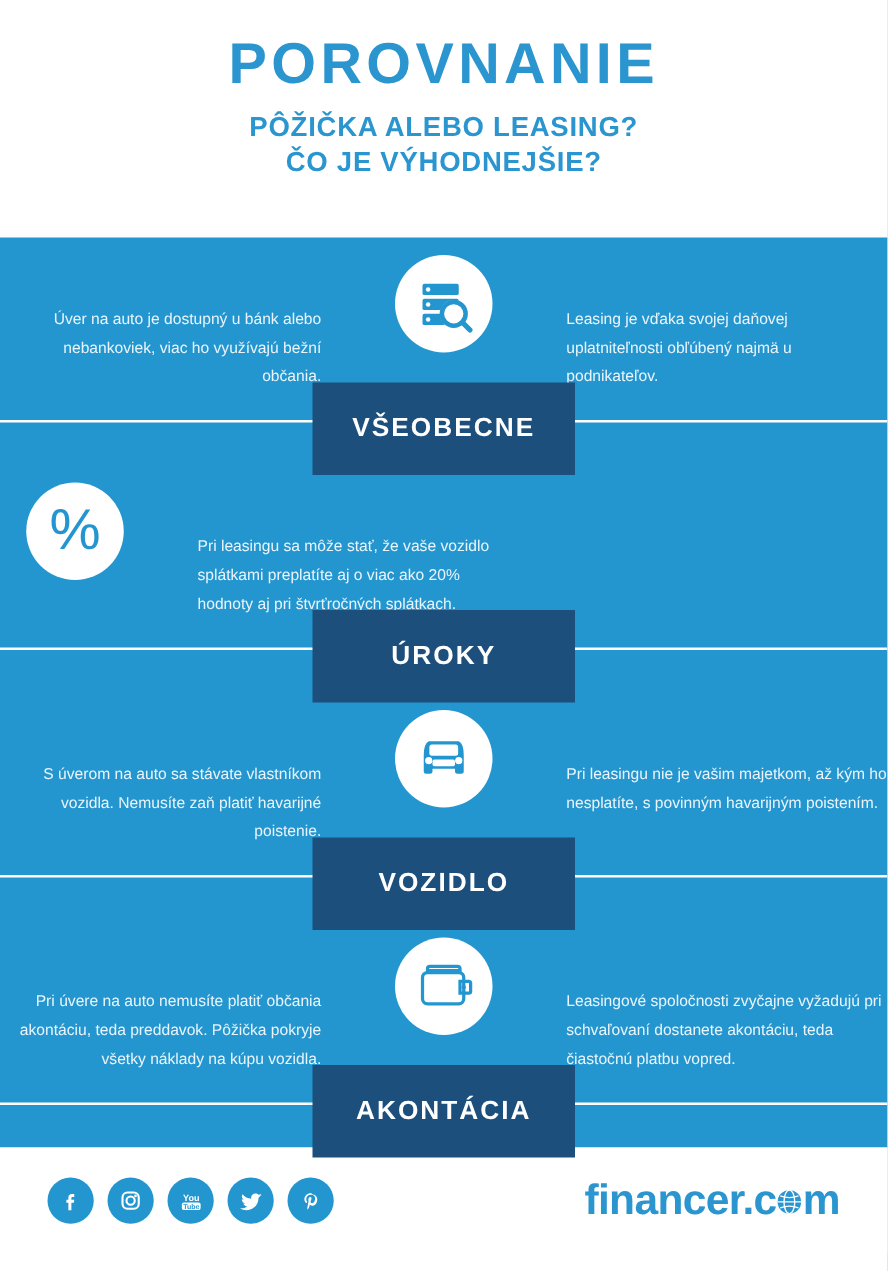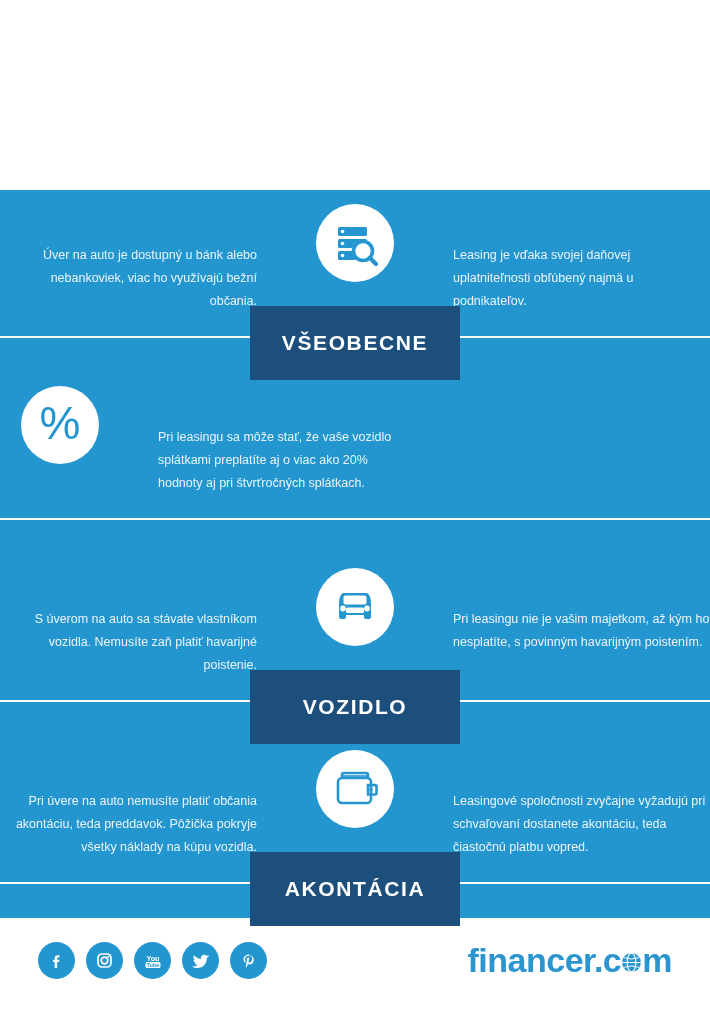--- a/index.html
+++ b/index.html
@@ -159,20 +159,27 @@
     position: relative;
     margin: 0 0px;
     transform: translateY(1px);
   }
 </style>
 </head>
 <body>
 
 <div class="page">
 
+  <div class="header">
+    <div class="title-main">POROVNANIE</div>
+    <div class="title-sub">
+      <div>PÔŽIČKA ALEBO LEASING?</div>
+      <div>ČO JE VÝHODNEJŠIE?</div>
+    </div>
+  </div>
 
   <div class="panel">
 
     <div class="row">
       <div class="row-cols">
         <div class="col-text col-left">Úver na auto je dostupný u bánk alebo nebankoviek, viac ho využívajú bežní občania.</div>
         <div class="icon-cell">
           <div class="icon-circle">
             <svg width="48" height="48" viewBox="0 0 48 48">
               <g fill="#2496cf">
@@ -202,20 +209,23 @@
         <div class="icon-cell">
           <div class="icon-circle">
             <svg width="52" height="52" viewBox="0 0 52 52">
               <text x="26" y="40" text-anchor="middle" font-family="'Liberation Sans', sans-serif" font-size="46" font-weight="400" fill="#2496cf">%</text>
             </svg>
           </div>
         </div>
         <div class="col-text col-right">Pri leasingu sa môže stať, že vaše vozidlo splátkami preplatíte aj o viac ako 20% hodnoty aj pri štvrťročných splátkach.</div>
       </div>
       <div class="divider"></div>
+      <div class="label-bar">
+        <span>ÚROKY</span>
+      </div>
     </div>
 
     <div class="row">
       <div class="row-cols">
         <div class="col-text col-left">S úverom na auto sa stávate vlastníkom vozidla. Nemusíte zaň platiť havarijné poistenie.</div>
         <div class="icon-cell">
           <div class="icon-circle">
             <svg width="50" height="50" viewBox="0 0 50 50">
               <g fill="#2496cf">
                 <path d="M9 22 Q9 13 13 11 L37 11 Q41 13 41 22 L41 35 Q41 37 39 37 L36 37 Q34 37 34 35 L34 33 L16 33 L16 35 Q16 37 14 37 L11 37 Q9 37 9 35 Z"></path>

